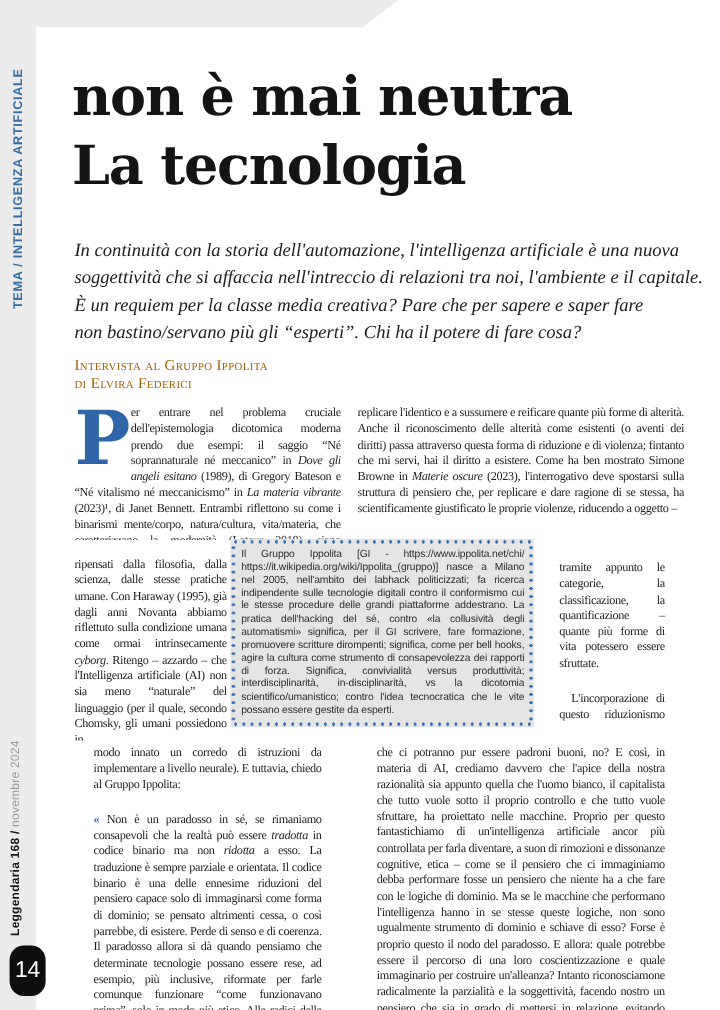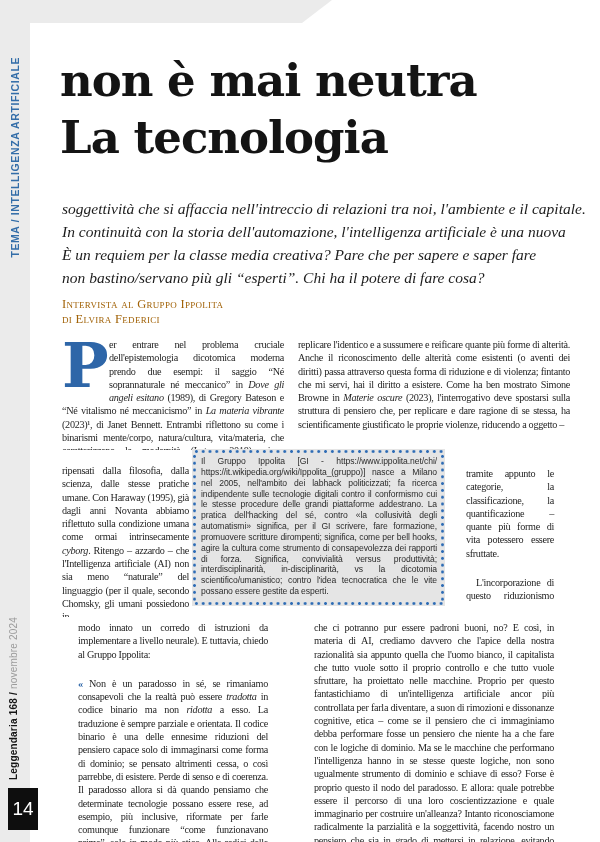--- a/index.html
+++ b/index.html
@@ -40,41 +40,41 @@
   .note-text{position:absolute;left:9px;right:8px;top:7px;bottom:6px;overflow:hidden;margin:0;
         font-family:"Liberation Sans",sans-serif;font-size:8.6px;line-height:10.85px;
         letter-spacing:-0.1px;text-align:justify;color:#2c2c2c;}
   .footer-vert{position:absolute;left:8px;bottom:62px;writing-mode:vertical-rl;
         transform:rotate(180deg);font-family:"Liberation Sans",sans-serif;font-size:10px;
         letter-spacing:0.2px;white-space:nowrap;}
   .footer-vert .journal{font-weight:bold;color:#161616;}
   .footer-vert .issue{color:#9b9b9b;}
   .pagenum{position:absolute;left:8px;top:788px;width:30px;height:42px;background:#0e0e0e;
         color:#ffffff;font-family:"Liberation Sans",sans-serif;font-size:19px;
-        display:flex;align-items:center;justify-content:center;}
+        display:flex;align-items:center;justify-content:center;border-radius:12px;}
   i{font-style:italic;}
 </style>
 </head>
 <body>
 
 <div class="page">
 
   <div class="side-strip"></div>
   <div class="top-strip"></div>
 
   <div class="kicker">TEMA / INTELLIGENZA ARTIFICIALE</div>
 
   <h1 class="title">
       <span>non è mai neutra</span>
       <span>La tecnologia</span>
     </h1>
 
   <div class="intro">
+      <div>In continuità con la storia dell'automazione, l'intelligenza artificiale è una nuova</div>
       <div>soggettività che si affaccia nell'intreccio di relazioni tra noi, l'ambiente e il capitale.</div>
-      <div>In continuità con la storia dell'automazione, l'intelligenza artificiale è una nuova</div>
       <div>È un requiem per la classe media creativa? Pare che per sapere e saper fare</div>
       <div>non bastino/servano più gli “esperti”. Chi ha il potere di fare cosa?</div>
     </div>
 
   <div class="byline">
     <div>Intervista al Gruppo Ippolita</div>
     <div>di Elvira Federici</div>
   </div>
 
   <div class="body-block clip" style="left:62px;top:338px;width:222px;height:112px;">

